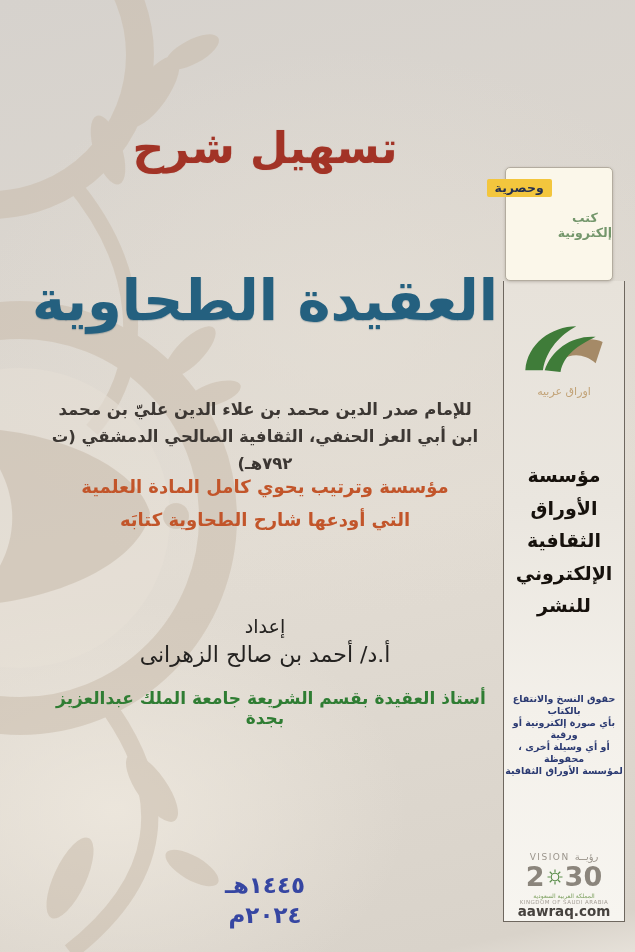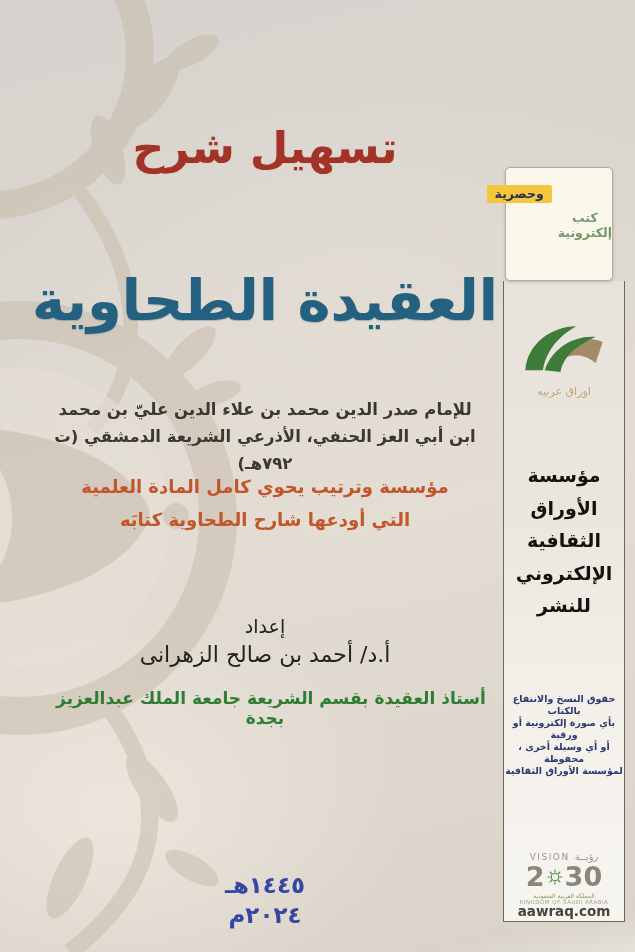--- a/index.html
+++ b/index.html
@@ -72,21 +72,21 @@
   
   .ebook-badge {
     position:absolute; left:505px; top:167px; width:108px; height:114px;
     background:#fbf7ea; border:1px solid #b3ac9f; border-radius:5px;
     box-shadow:0 1px 3px rgba(60,50,40,.25);
     display:flex; flex-direction:row; align-items:center;
     text-align:center;
   }
   .ebook-badge svg { margin-top:8px; }
   .badge-line1 { font-size:12.5px; font-weight:bold; color:#74976c; margin-top:2px; }
-  .badge-line2 { font-size:12.5px; font-weight:bold; color:#25304f; background:#f3c63d; padding:1px 8px 2px; border-radius:2px; margin-top:17px; align-self:flex-start; margin-right:6px; }
+  .badge-line2 { font-size:12.5px; font-weight:bold; color:#25304f; background:#f3c63d; padding:1px 8px 2px; border-radius:2px; margin-top:11px; align-self:flex-start; margin-right:6px; }
 </style>
 </head>
 <body>
 
 <div class="cover">
 
   <svg class="ornament" width="340" height="952" viewBox="0 0 340 952" fill="#c8baa9" xmlns="http://www.w3.org/2000/svg">
     <circle cx="-10" cy="55" r="150" fill="none" stroke="#c8baa9" stroke-width="28"></circle>
     <ellipse cx="152" cy="92" rx="16" ry="42" transform="rotate(35 152 92)"></ellipse>
     <ellipse cx="108" cy="150" rx="14" ry="36" transform="rotate(-18 108 150)"></ellipse>
@@ -103,21 +103,21 @@
     <ellipse cx="70" cy="878" rx="16" ry="44" transform="rotate(25 70 878)"></ellipse>
     <ellipse cx="192" cy="868" rx="12" ry="30" transform="rotate(-60 192 868)"></ellipse>
   </svg>
 
   <div class="main-col">
     <div class="series-title">تسهيل شرح</div>
     <div class="main-title">العقيدة الطحاوية</div>
 
     <div class="author-block">
       <div>للإمام صدر الدين محمد بن علاء الدين عليّ بن محمد</div>
-      <div>ابن أبي العز الحنفي، الأذرعي الشريعة الدمشقي (ت ٧٩٢هـ)</div>
+      <div>ابن أبي العز الحنفي، الثقافية الصالحي الدمشقي (ت ٧٩٢هـ)</div>
     </div>
 
     <div class="subtitle-block">
       <div>مؤسسة وترتيب يحوي كامل المادة العلمية</div>
       <div>التي أودعها شارح الطحاوية كتابَه</div>
     </div>
 
     <div class="prep-label">إعداد</div>
     <div class="editor-name">أ.د/ أحمد بن صالح الزهرانى</div>
     <div class="editor-title">أستاذ العقيدة بقسم الشريعة جامعة الملك عبدالعزيز&nbsp;&nbsp; بجدة</div>

